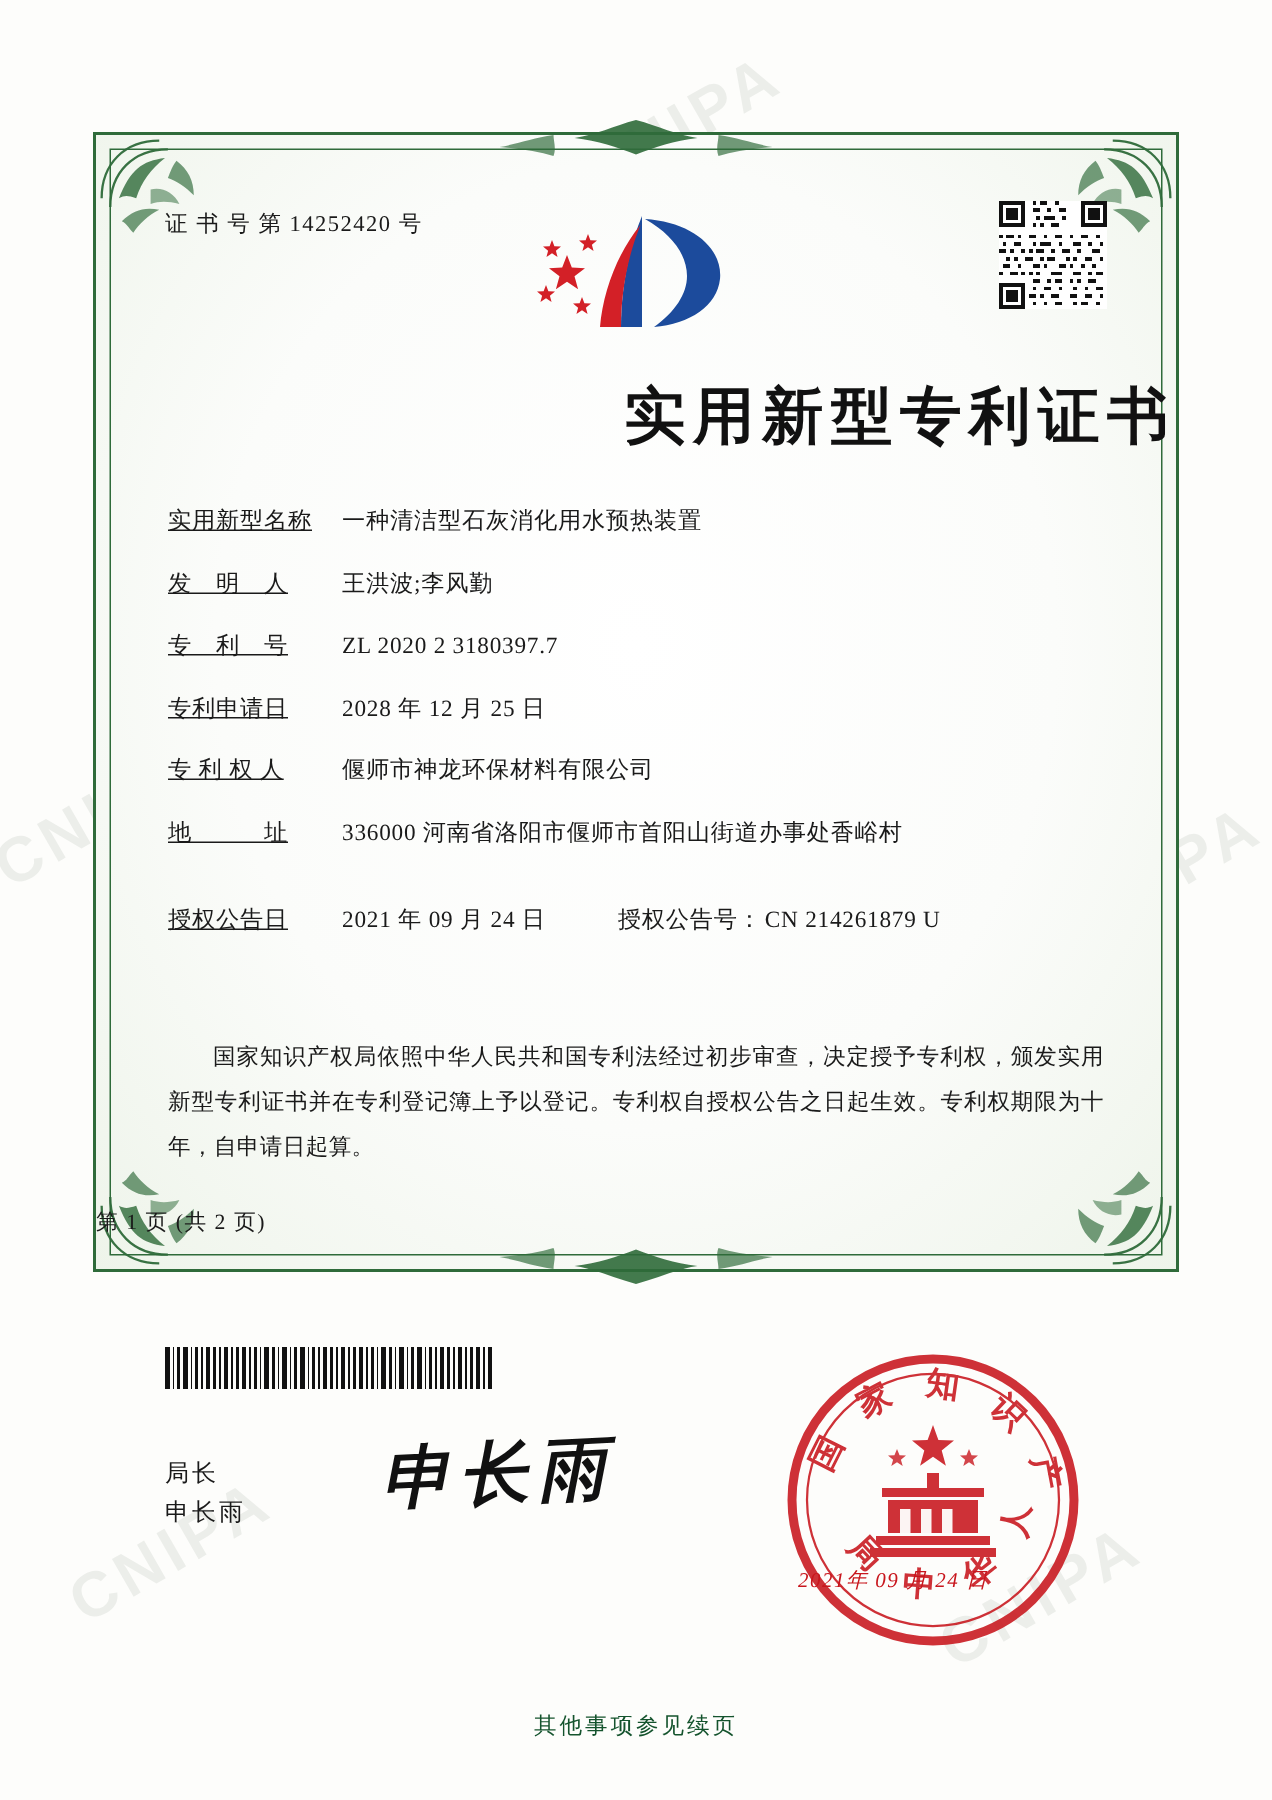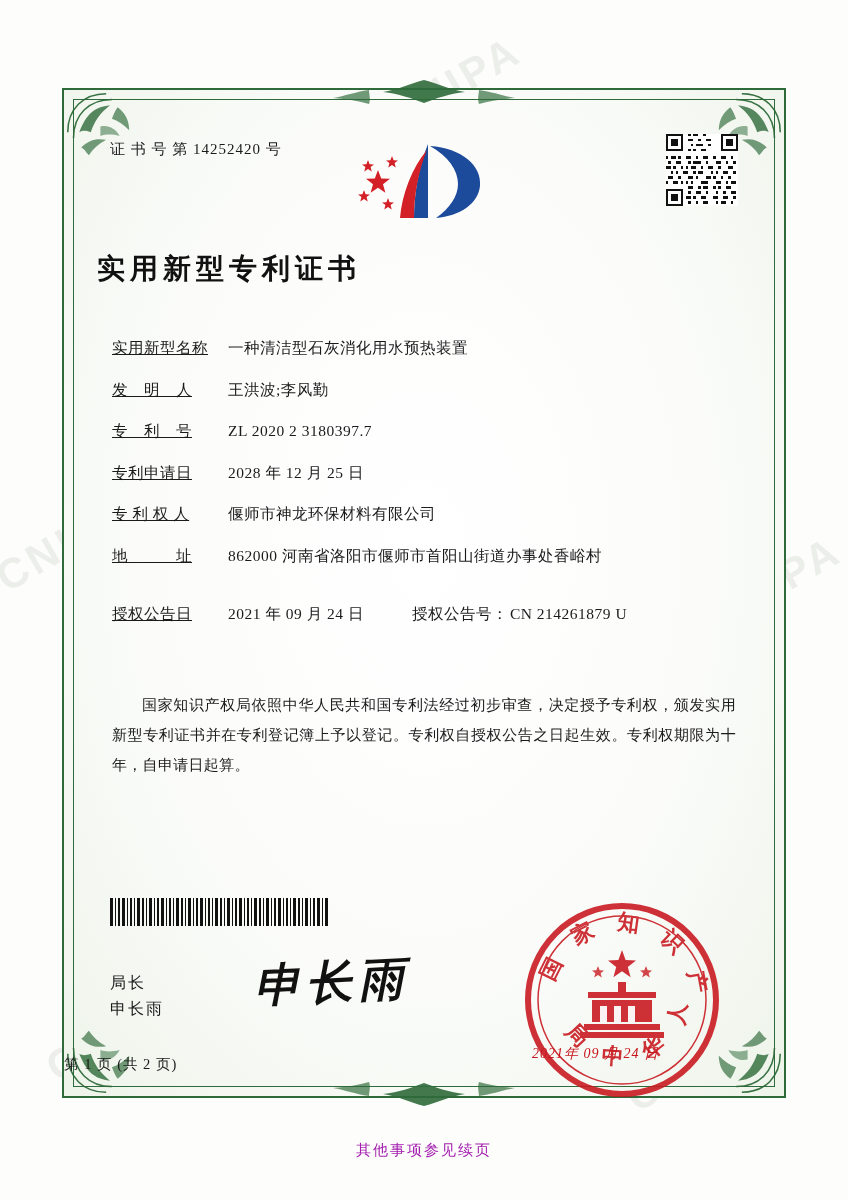--- a/index.html
+++ b/index.html
@@ -21,21 +21,21 @@
     position: absolute;
     inset: 0;
     background: #fdfdfb;
   }
 
   .cert-outer {
     position: absolute;
     left: 62px;
     top: 88px;
     width: 724px;
-    height: 1010px;
+    height: 760px;
     border: 2px solid #2f6b3a;
     background:
       radial-gradient(ellipse at 50% 45%, #ffffff 0%, #fbfcfa 55%, #eef4ea 100%);
     box-sizing: border-box;
   }
   .cert-inner {
     position: absolute;
     left: 9px;
     top: 9px;
     right: 9px;
@@ -112,22 +112,22 @@
     transform: translateX(-50%);
     width: 160px;
     height: 86px;
   }
 
   .cert-title {
     position: absolute;
     left: 0;
     right: 0;
     top: 160px;
-    text-align: left;
-    font-size: 28px;
+    text-align: right;
+    font-size: 41px;
     letter-spacing: 5px;
     font-weight: 700;
     font-family: "Liberation Serif", "DejaVu Serif", serif;
     color: #111;
     padding-left: 33px;
   }
 
   
   .fields {
     position: absolute;
@@ -239,21 +239,21 @@
     margin-top: 23px;
   }
   .footer-note {
     position: absolute;
     left: 0;
     right: 0;
     bottom: 40px;
     text-align: center;
     font-size: 15px;
     letter-spacing: 2px;
-    color: #a21caf;
+    color: #14532d;
   }
 </style>
 </head>
 <body>
 
 <div class="page">
 
   <div class="wm w8">CNIPA</div>
   <div class="wm w1">CNIPA</div>
   <div class="wm w2">CNIPA</div>
@@ -469,21 +469,21 @@
       <div class="field-row">
         <span class="field-label">专利申请日</span>
         <span class="field-value">2028 年 12 月 25 日</span>
       </div>
       <div class="field-row">
         <span class="field-label">专 利 权 人</span>
         <span class="field-value">偃师市神龙环保材料有限公司</span>
       </div>
       <div class="field-row">
         <span class="field-label">地　　　址</span>
-        <span class="field-value">862000 河南省洛阳市偃师市首阳山街道办事处香峪村</span>
+        <span class="field-value">336000 河南省洛阳市偃师市首阳山街道办事处香峪村</span>
       </div>
       <div class="field-row two-col">
         <span class="field-label">授权公告日</span>
         <span class="field-value">2021 年 09 月 24 日</span>
         <span class="sub-label">授权公告号：</span>
         <span class="field-value">CN 214261879 U</span>
       </div>
     </div>
 
     <div class="paras">

